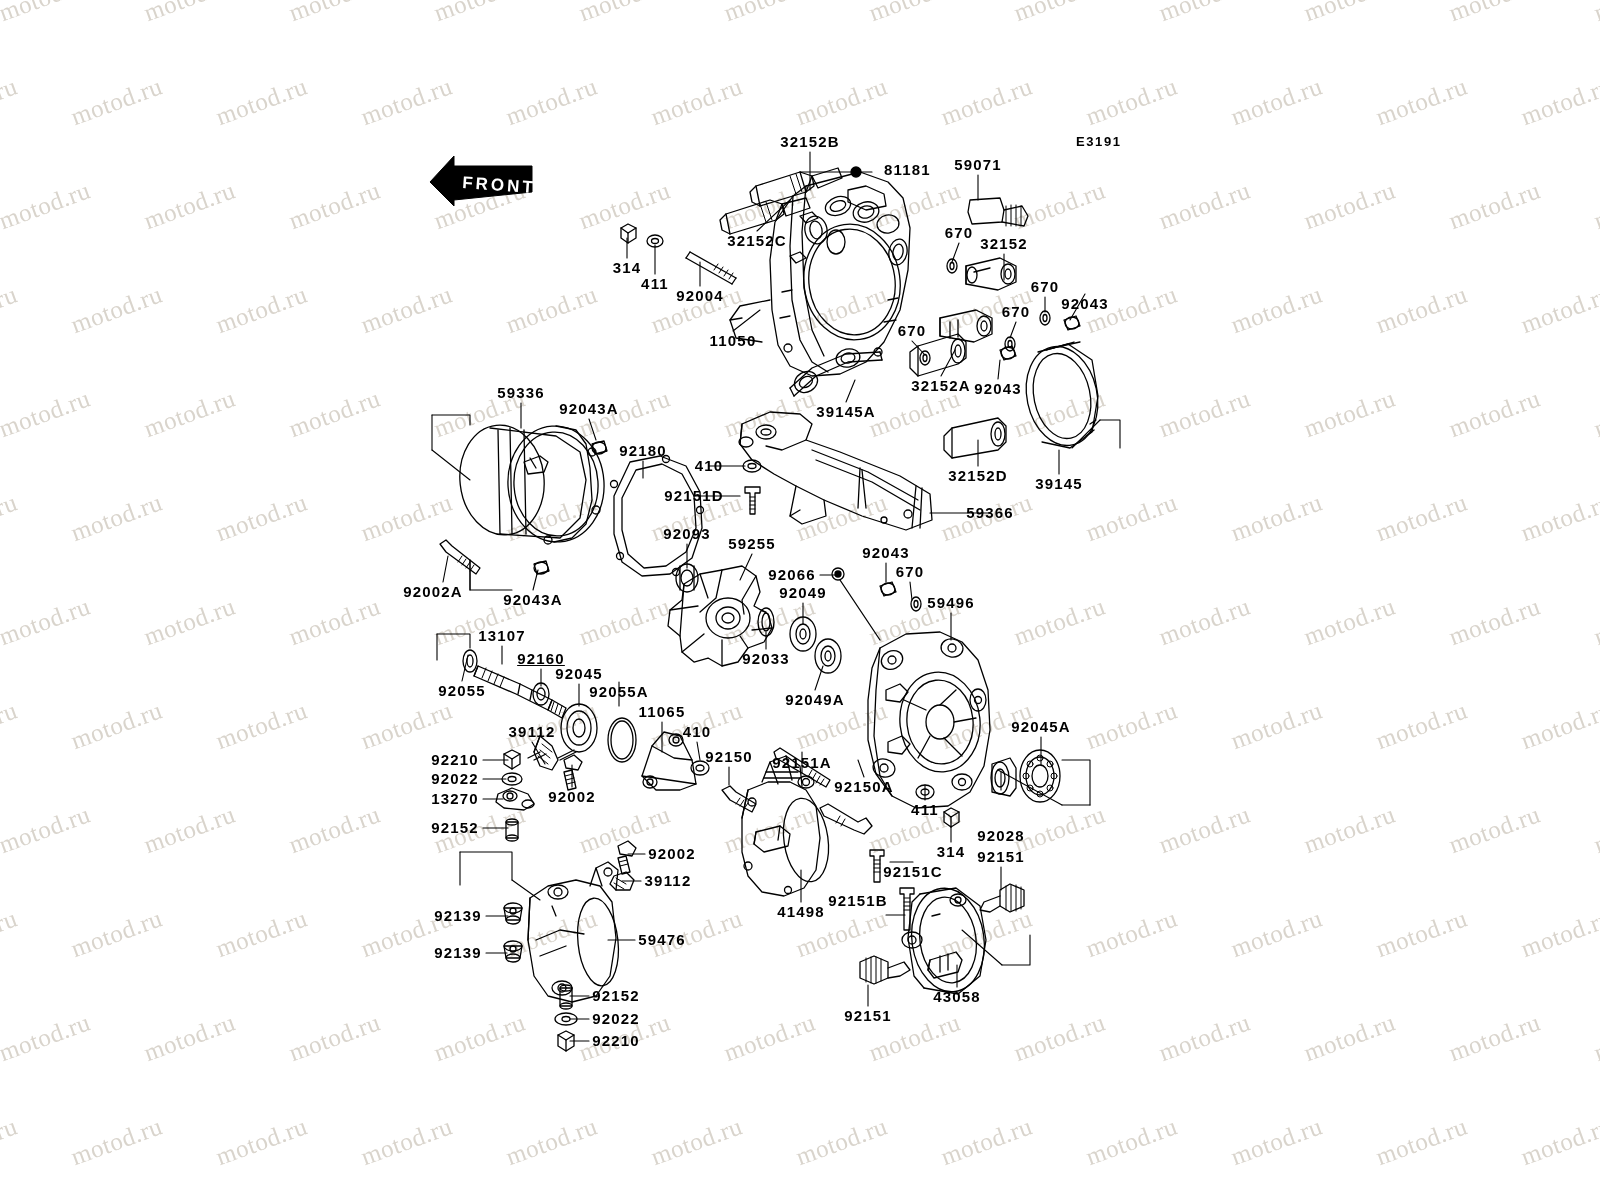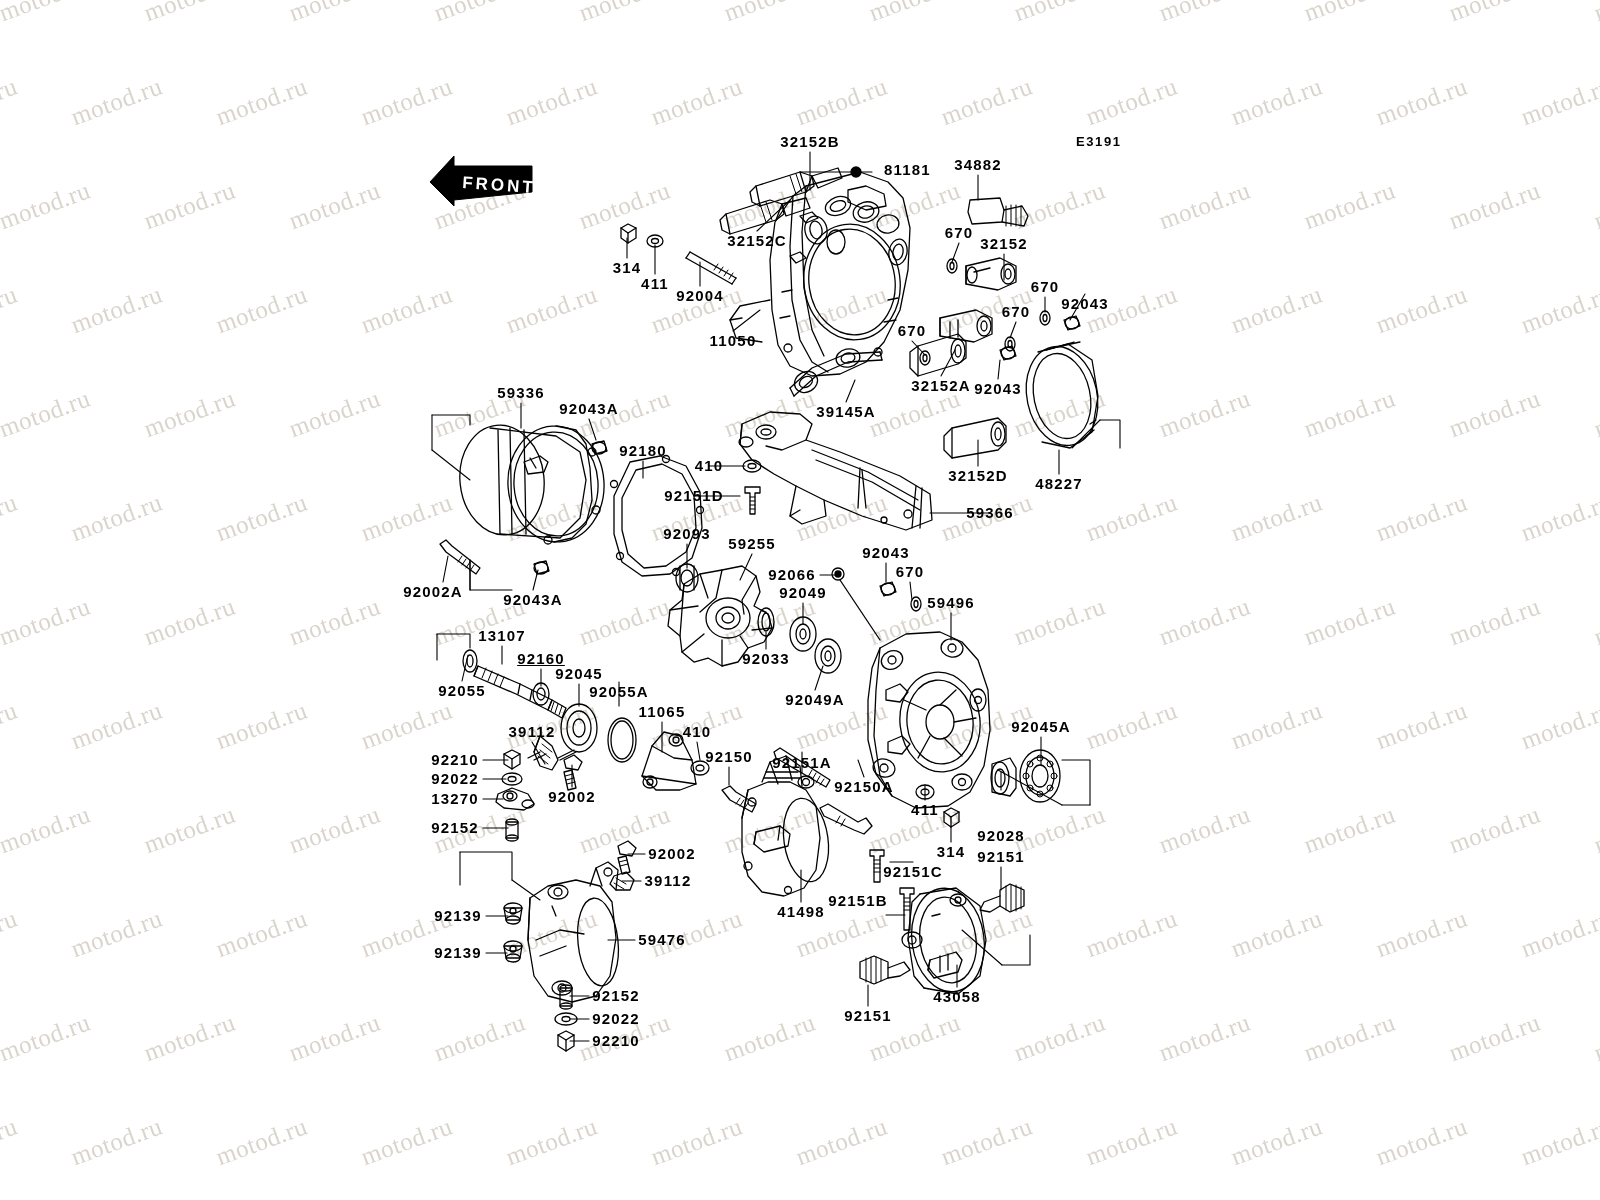--- a/index.html
+++ b/index.html
@@ -895,41 +895,41 @@
     <svg width="110" height="62" viewBox="0 0 110 62" xmlns="http://www.w3.org/2000/svg">
       <polygon points="2,36 26,10 26,20 104,20 104,46 26,54 26,60" fill="#000" stroke="#000" stroke-width="1"></polygon>
       <polygon points="6,35 26,14 26,22 100,22 100,44 26,50 26,56" fill="#000"></polygon>
       <text x="34" y="42" font-family="'Liberation Sans',sans-serif" font-size="17" font-weight="bold" fill="#ffffff" letter-spacing="3" transform="rotate(4 34 42)">FRONT</text>
     </svg>
   </div>
 
   <div id="labels">
       <div class="lbl ctr" style="left: 810px; top: 134px;">32152B</div>
       <div class="lbl" style="left: 884px; top: 162px;">81181</div>
-      <div class="lbl ctr" style="left: 978px; top: 157px;">34882</div>
+      <div class="lbl ctr" style="left: 978px; top: 157px;">59071</div>
       <div class="lbl ctr" style="left: 757px; top: 233px;">32152C</div>
       <div class="lbl ctr" style="left: 959px; top: 225px;">670</div>
       <div class="lbl ctr" style="left: 1004px; top: 236px;">32152</div>
       <div class="lbl ctr" style="left: 627px; top: 260px;">314</div>
       <div class="lbl ctr" style="left: 655px; top: 276px;">411</div>
       <div class="lbl ctr" style="left: 1045px; top: 279px;">670</div>
       <div class="lbl ctr" style="left: 700px; top: 288px;">92004</div>
       <div class="lbl ctr" style="left: 1016px; top: 304px;">670</div>
       <div class="lbl ctr" style="left: 1085px; top: 296px;">92043</div>
       <div class="lbl ctr" style="left: 733px; top: 333px;">11050</div>
       <div class="lbl ctr" style="left: 912px; top: 323px;">670</div>
       <div class="lbl ctr" style="left: 941px; top: 378px;">32152A</div>
       <div class="lbl ctr" style="left: 998px; top: 381px;">92043</div>
       <div class="lbl ctr" style="left: 846px; top: 404px;">39145A</div>
       <div class="lbl ctr" style="left: 521px; top: 385px;">59336</div>
       <div class="lbl ctr" style="left: 589px; top: 401px;">92043A</div>
       <div class="lbl ctr" style="left: 643px; top: 443px;">92180</div>
       <div class="lbl ctr" style="left: 709px; top: 458px;">410</div>
       <div class="lbl ctr" style="left: 978px; top: 468px;">32152D</div>
-      <div class="lbl ctr" style="left: 1059px; top: 476px;">48227</div>
+      <div class="lbl ctr" style="left: 1059px; top: 476px;">39145</div>
       <div class="lbl ctr" style="left: 694px; top: 488px;">92151D</div>
       <div class="lbl ctr" style="left: 990px; top: 505px;">59366</div>
       <div class="lbl ctr" style="left: 687px; top: 526px;">92093</div>
       <div class="lbl ctr" style="left: 752px; top: 536px;">59255</div>
       <div class="lbl ctr" style="left: 886px; top: 545px;">92043</div>
       <div class="lbl ctr" style="left: 910px; top: 564px;">670</div>
       <div class="lbl ctr" style="left: 792px; top: 567px;">92066</div>
       <div class="lbl ctr" style="left: 433px; top: 584px;">92002A</div>
       <div class="lbl ctr" style="left: 533px; top: 592px;">92043A</div>
       <div class="lbl ctr" style="left: 803px; top: 585px;">92049</div>

